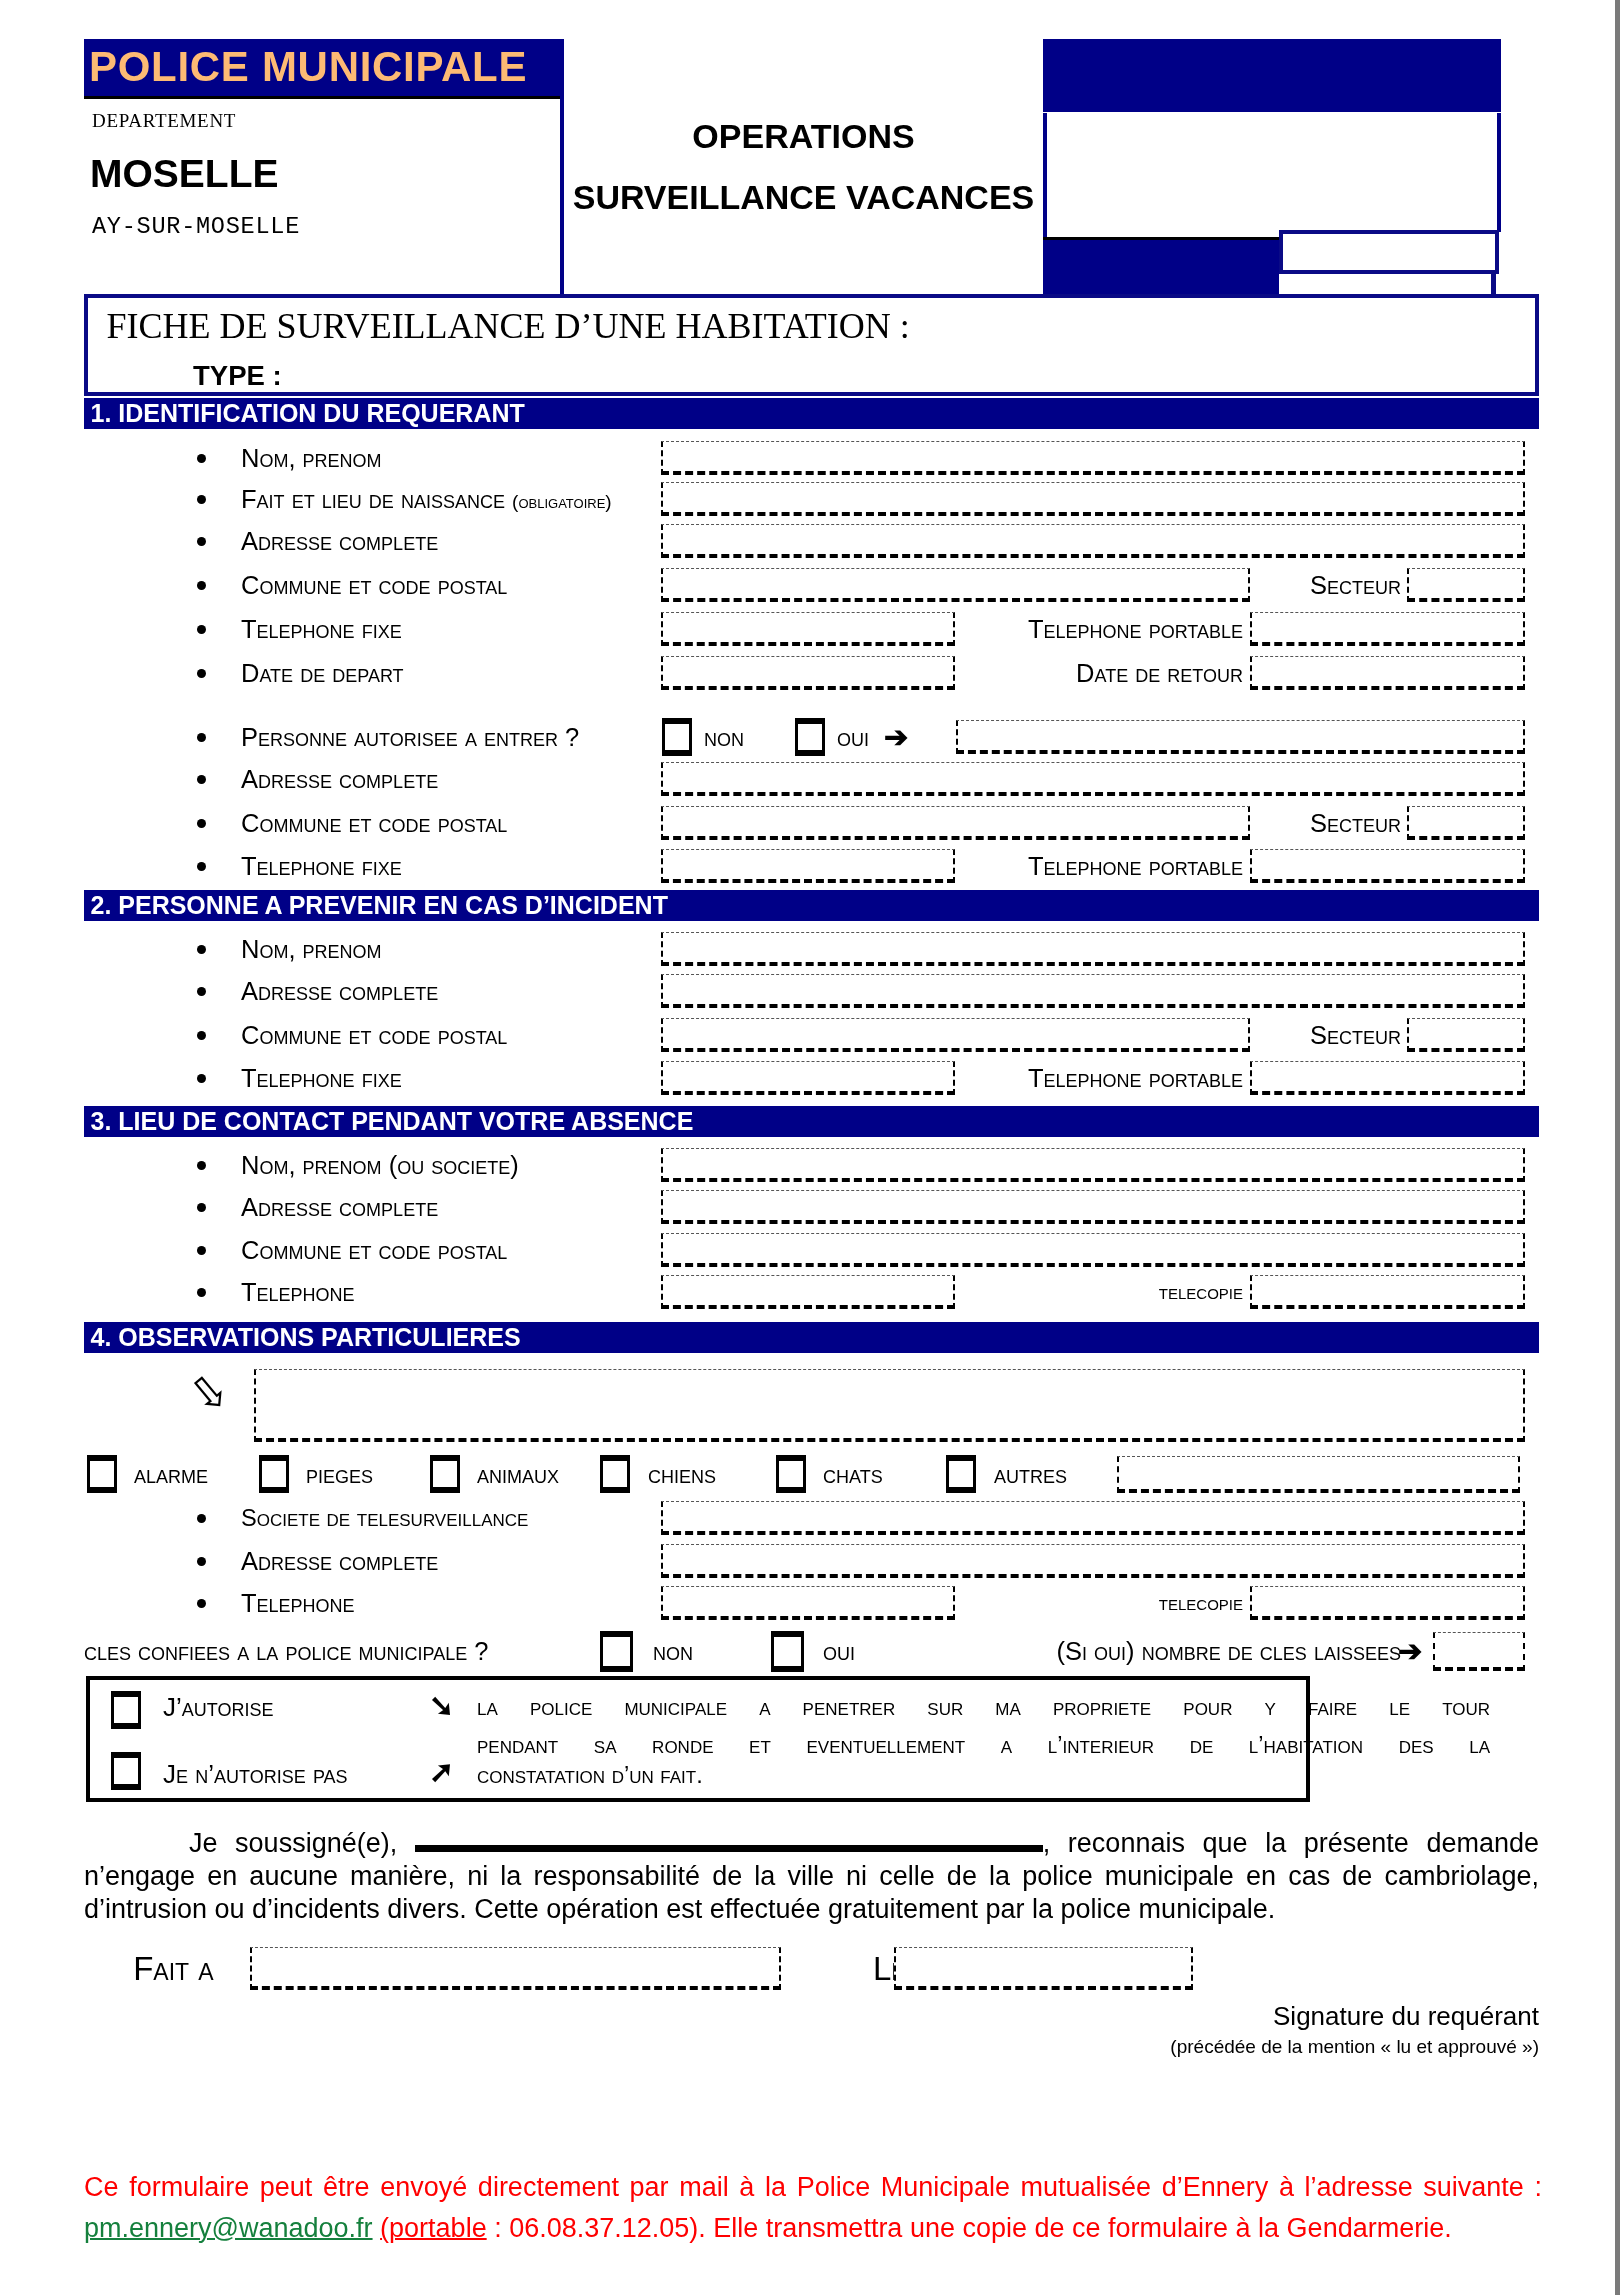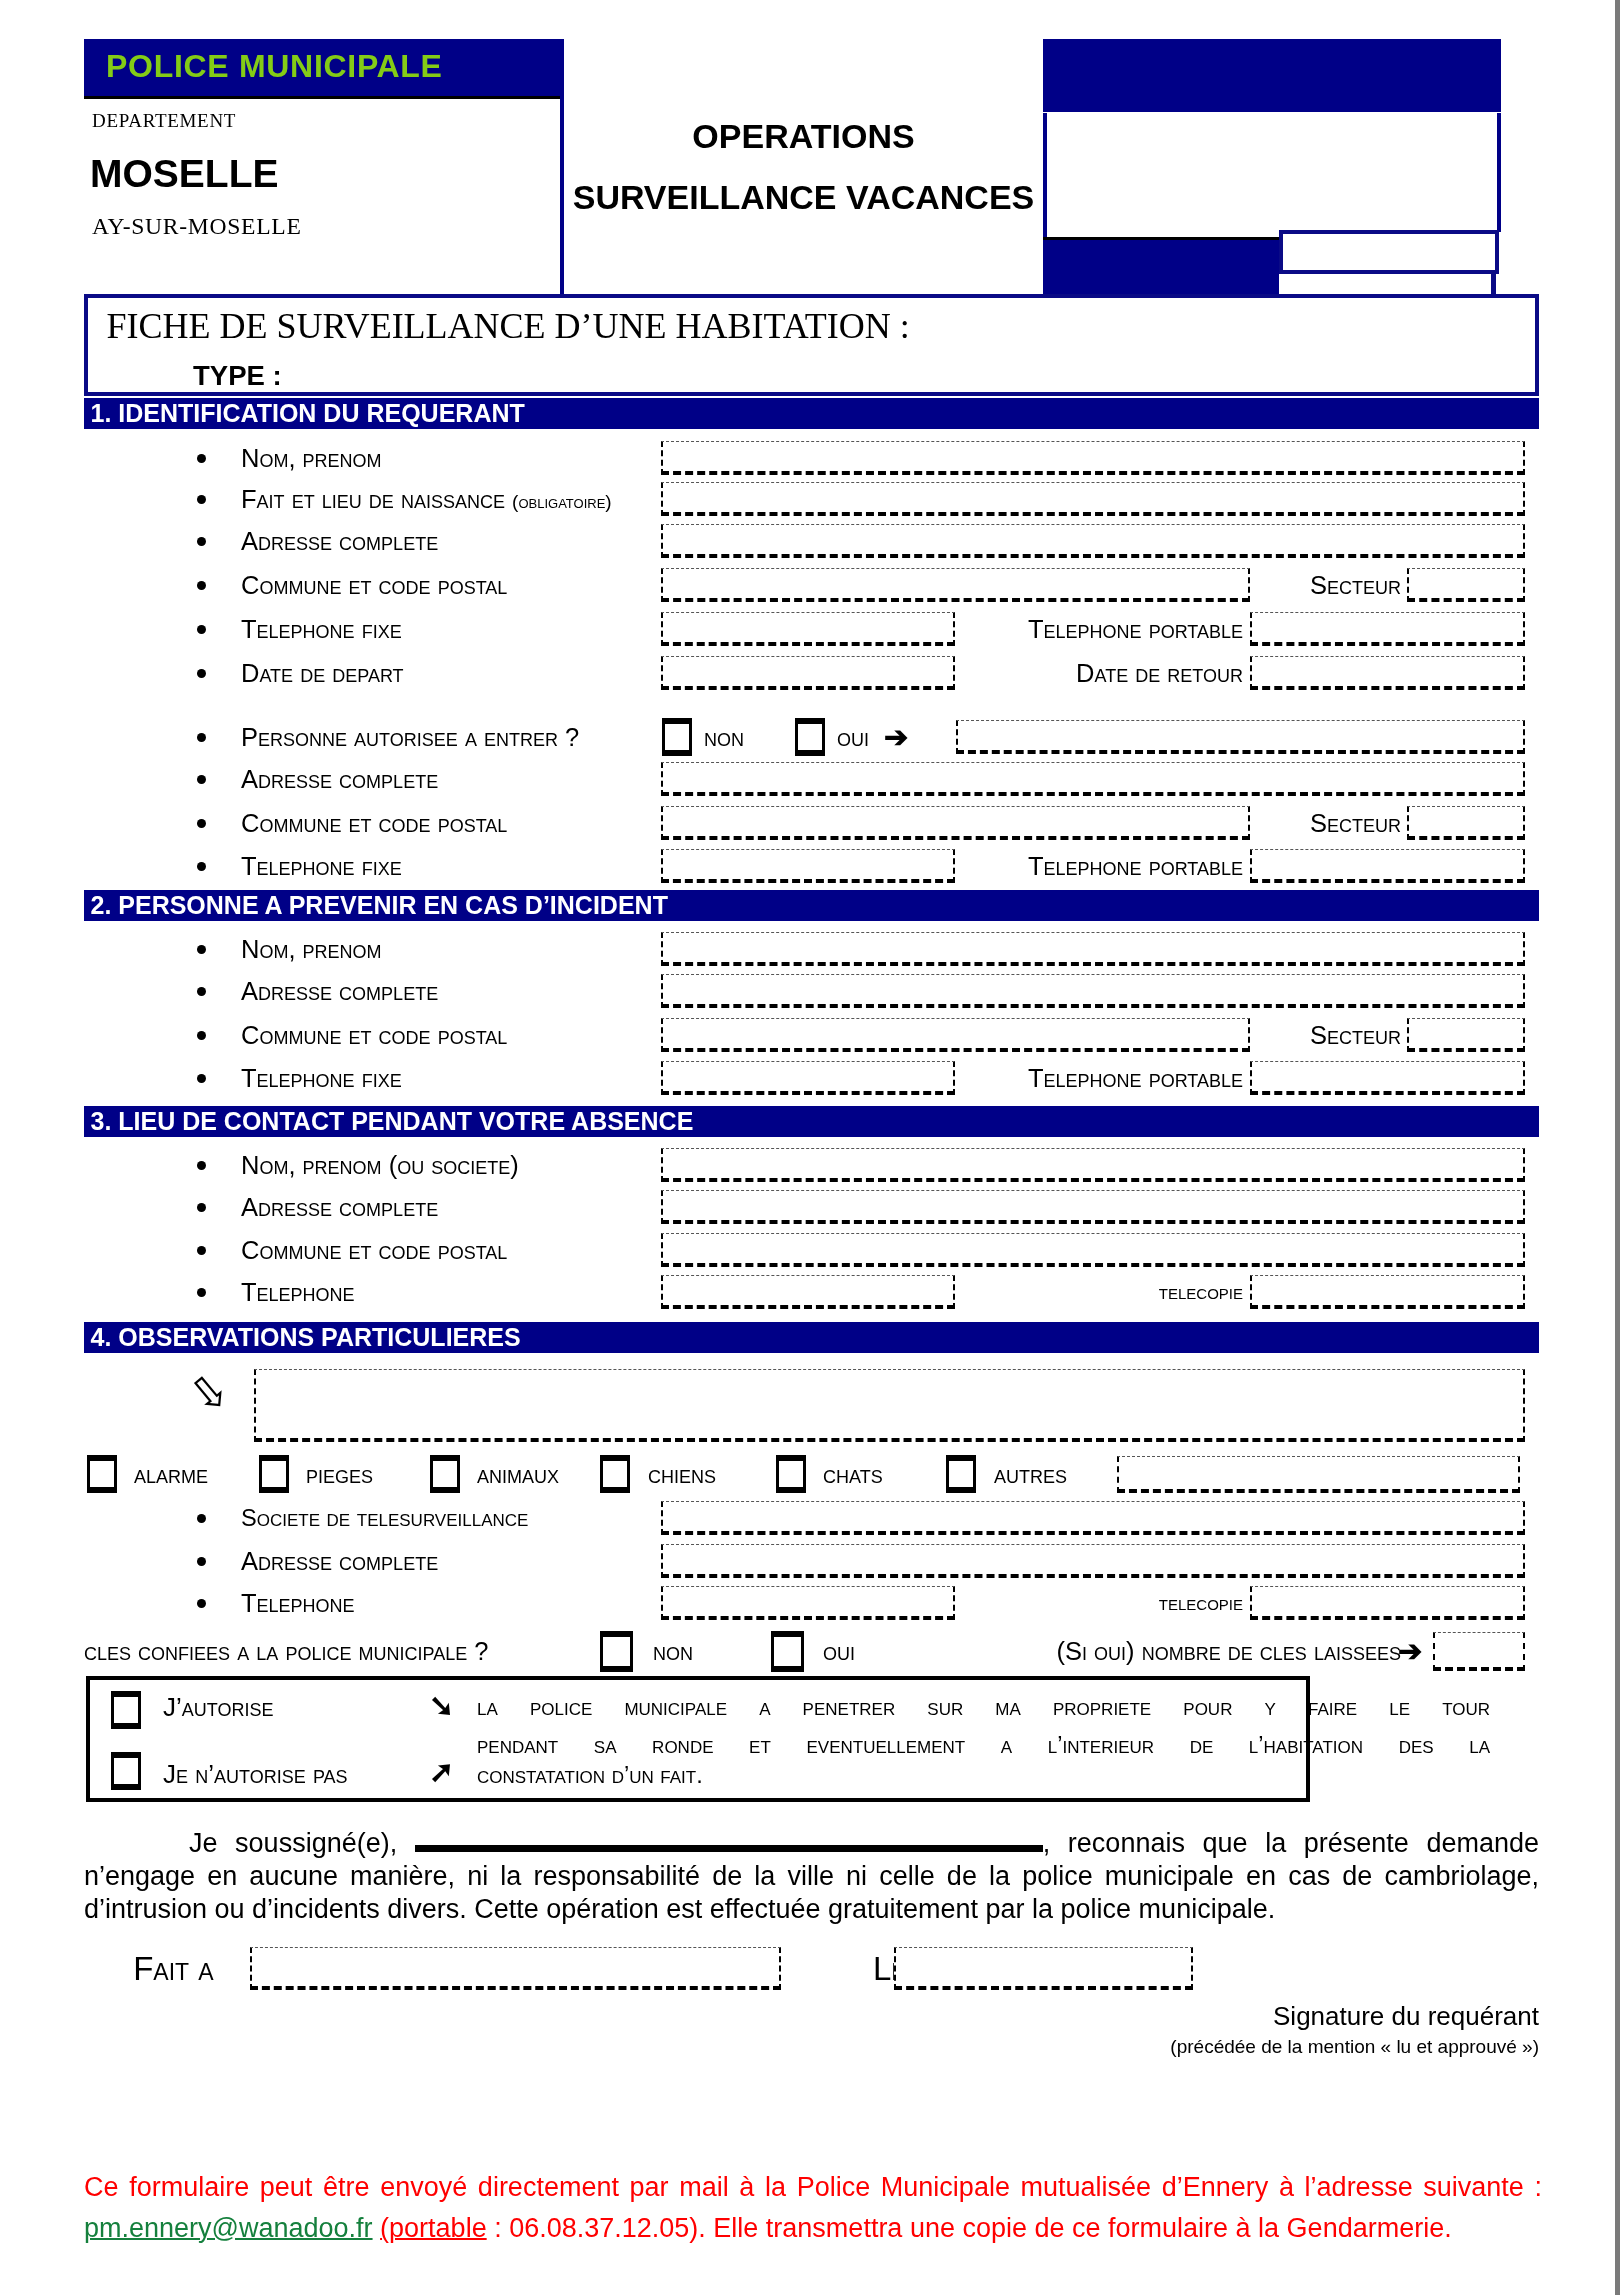--- a/index.html
+++ b/index.html
@@ -3,24 +3,24 @@
 <meta charset="utf-8">
 <style>
   html,body{margin:0;padding:0;background:#e8e8e8;}
   .page{position:relative;width:1623px;height:2295px;background:#ffffff;
         font-family:"Liberation Sans",sans-serif;color:#000;overflow:hidden;}
   .scan-edge{position:absolute;left:1615px;top:0;width:5.2px;height:2295px;background:#7a7a7a;}
 
   
   .police-bar{position:absolute;left:84px;top:39px;width:480px;height:60px;background:#000087;
               border-bottom:3.9px solid #000;box-sizing:border-box;}
-  .police-bar span{display:block;color:#84cc16;font-weight:bold;font-size:32px;line-height:55px;padding-left:22px;letter-spacing:0.7px;white-space:nowrap;}
+  .police-bar span{display:block;color:#fdba74;font-weight:bold;font-size:42px;line-height:55px;padding-left:5px;letter-spacing:0.7px;white-space:nowrap;}
   .dep{position:absolute;left:92px;top:110px;font-family:"Liberation Serif",serif;font-size:19px;letter-spacing:0.7px;}
   .moselle{position:absolute;left:90px;top:152px;font-weight:bold;font-size:39px;}
-  .aysur{position:absolute;left:92px;top:213px;font-family:Liberation Serif, serif;font-size:23.6px;letter-spacing:0.7px;}
+  .aysur{position:absolute;left:92px;top:213px;font-family:Liberation Mono, monospace;font-size:23.6px;letter-spacing:0.7px;}
   .vline-mid{position:absolute;left:560px;top:39px;width:3.9px;height:257px;background:#000087;}
   .ops-title{position:absolute;left:564px;top:39px;width:479px;height:255px;display:flex;flex-direction:column;
              align-items:center;justify-content:center;gap:22px;text-align:center;font-weight:bold;font-size:34px;}
   .r-navy-top{position:absolute;left:1043px;top:39px;width:458px;height:73px;background:#000087;}
   .r-bl{position:absolute;left:1043px;top:113px;width:3.9px;height:126px;background:#000087;}
   .r-br{position:absolute;left:1497px;top:113px;width:3.9px;height:119px;background:#000087;}
   .r-navy-bot{position:absolute;left:1043px;top:237px;width:236px;height:58px;background:#000087;border-top:3.3px solid #000;box-sizing:border-box;}
   .r-white-box{position:absolute;left:1279px;top:230px;width:220px;height:44px;border:4.6px solid #0a0a86;box-sizing:border-box;background:#fff;}
   .r-connector{position:absolute;left:1491px;top:274px;width:4.6px;height:23.6px;background:#0a0a86;}
 

